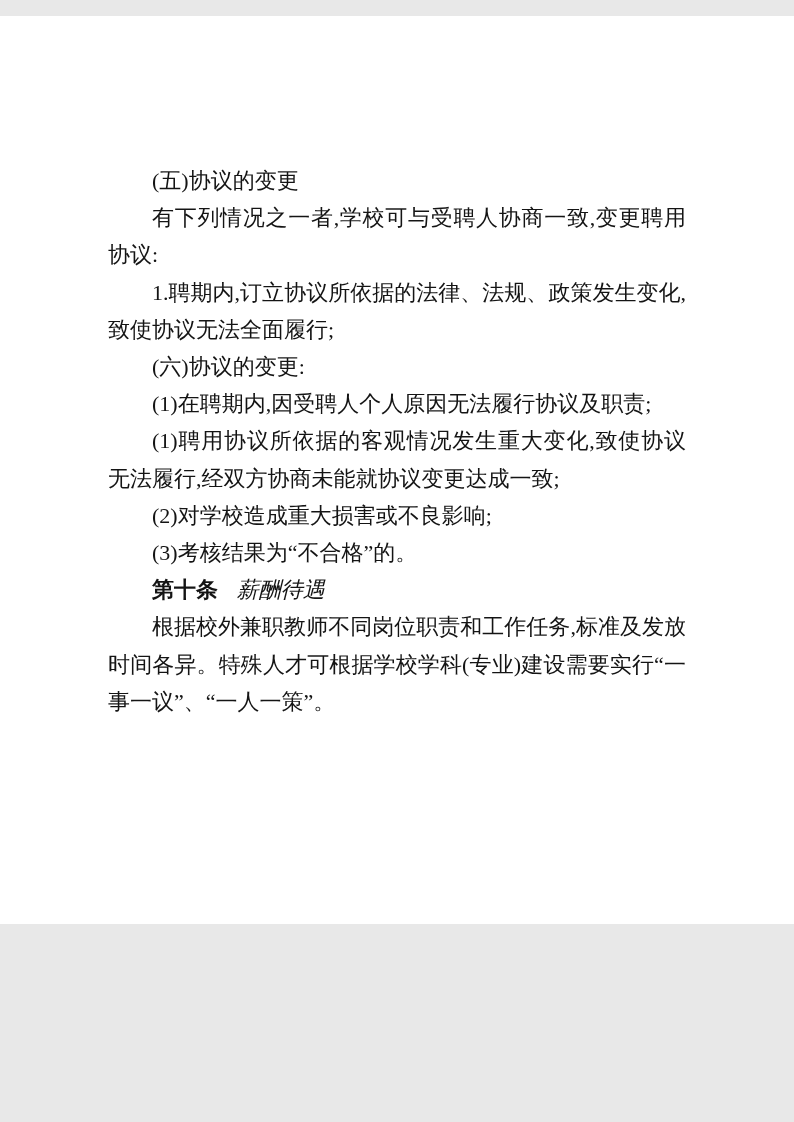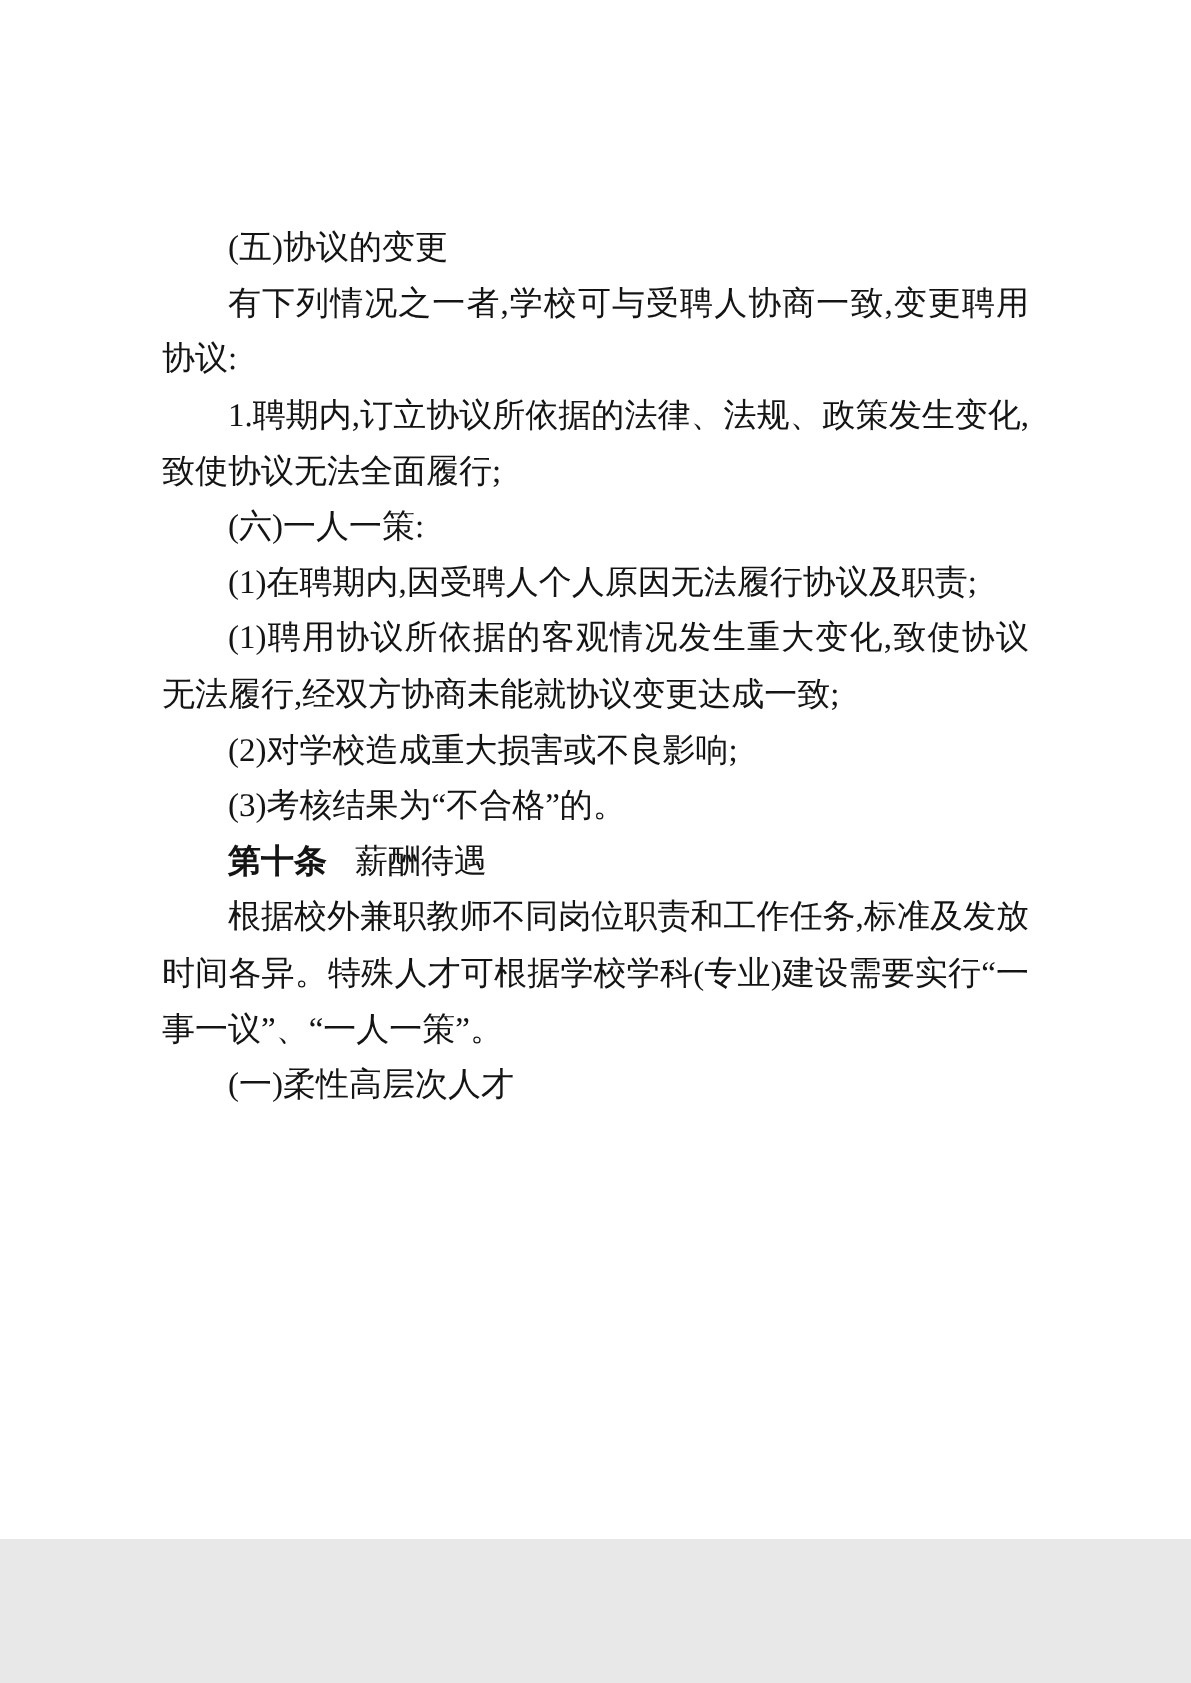--- a/index.html
+++ b/index.html
@@ -1,20 +1,20 @@
 <!DOCTYPE html>
 <html><head>
 <meta charset="utf-8">
 <style>
   html, body { margin: 0; padding: 0; background: #e8e8e8; }
   .page {
     position: relative;
     width: 794px;
-    height: 1026px;
-    margin: 0 auto;
+    height: 908px;
+    margin: 16px auto;
     background: #ffffff;
     overflow: hidden;
     font-family: "Liberation Serif", "DejaVu Serif", serif;
     color: #141414;
   }
   .body-text {
     position: absolute;
     left: 108px;
     top: 146px;
     width: 578px;
@@ -26,43 +26,43 @@
     margin: 0;
     padding: 0;
     text-indent: 2em;
   }
   .article-num {
     font-weight: 700;
     font-family: Liberation Serif, serif;
   }
   .article-title {
     margin-left: 0.85em;
+    font-style: italic;
   }
   .page-number {
     position: absolute;
     right: 110px;
     top: 1035px;
     font-size: 20px;
     line-height: 26px;
     color: #141414;
   }
 </style>
 </head>
 <body>
 
 <div class="page">
   <div class="body-text">
     <p>(五)协议的变更</p>
     <p>有下列情况之一者,学校可与受聘人协商一致,变更聘用协议:</p>
     <p>1.聘期内,订立协议所依据的法律、法规、政策发生变化,致使协议无法全面履行;</p>
-    <p>(六)一人一策:</p>
+    <p>(六)协议的变更:</p>
     <p>(1)在聘期内,因受聘人个人原因无法履行协议及职责;</p>
     <p>(1)聘用协议所依据的客观情况发生重大变化,致使协议无法履行,经双方协商未能就协议变更达成一致;</p>
     <p>(2)对学校造成重大损害或不良影响;</p>
     <p>(3)考核结果为“不合格”的。</p>
     <p>
       <span class="article-num">第十条</span><span class="article-title">薪酬待遇</span>
     </p>
     <p>根据校外兼职教师不同岗位职责和工作任务,标准及发放时间各异。特殊人才可根据学校学科(专业)建设需要实行“一事一议”、“一人一策”。</p>
-    <p>(一)柔性高层次人才</p>
   </div>
   <div class="page-number">—9—</div>
 </div>
 
 </body></html>

